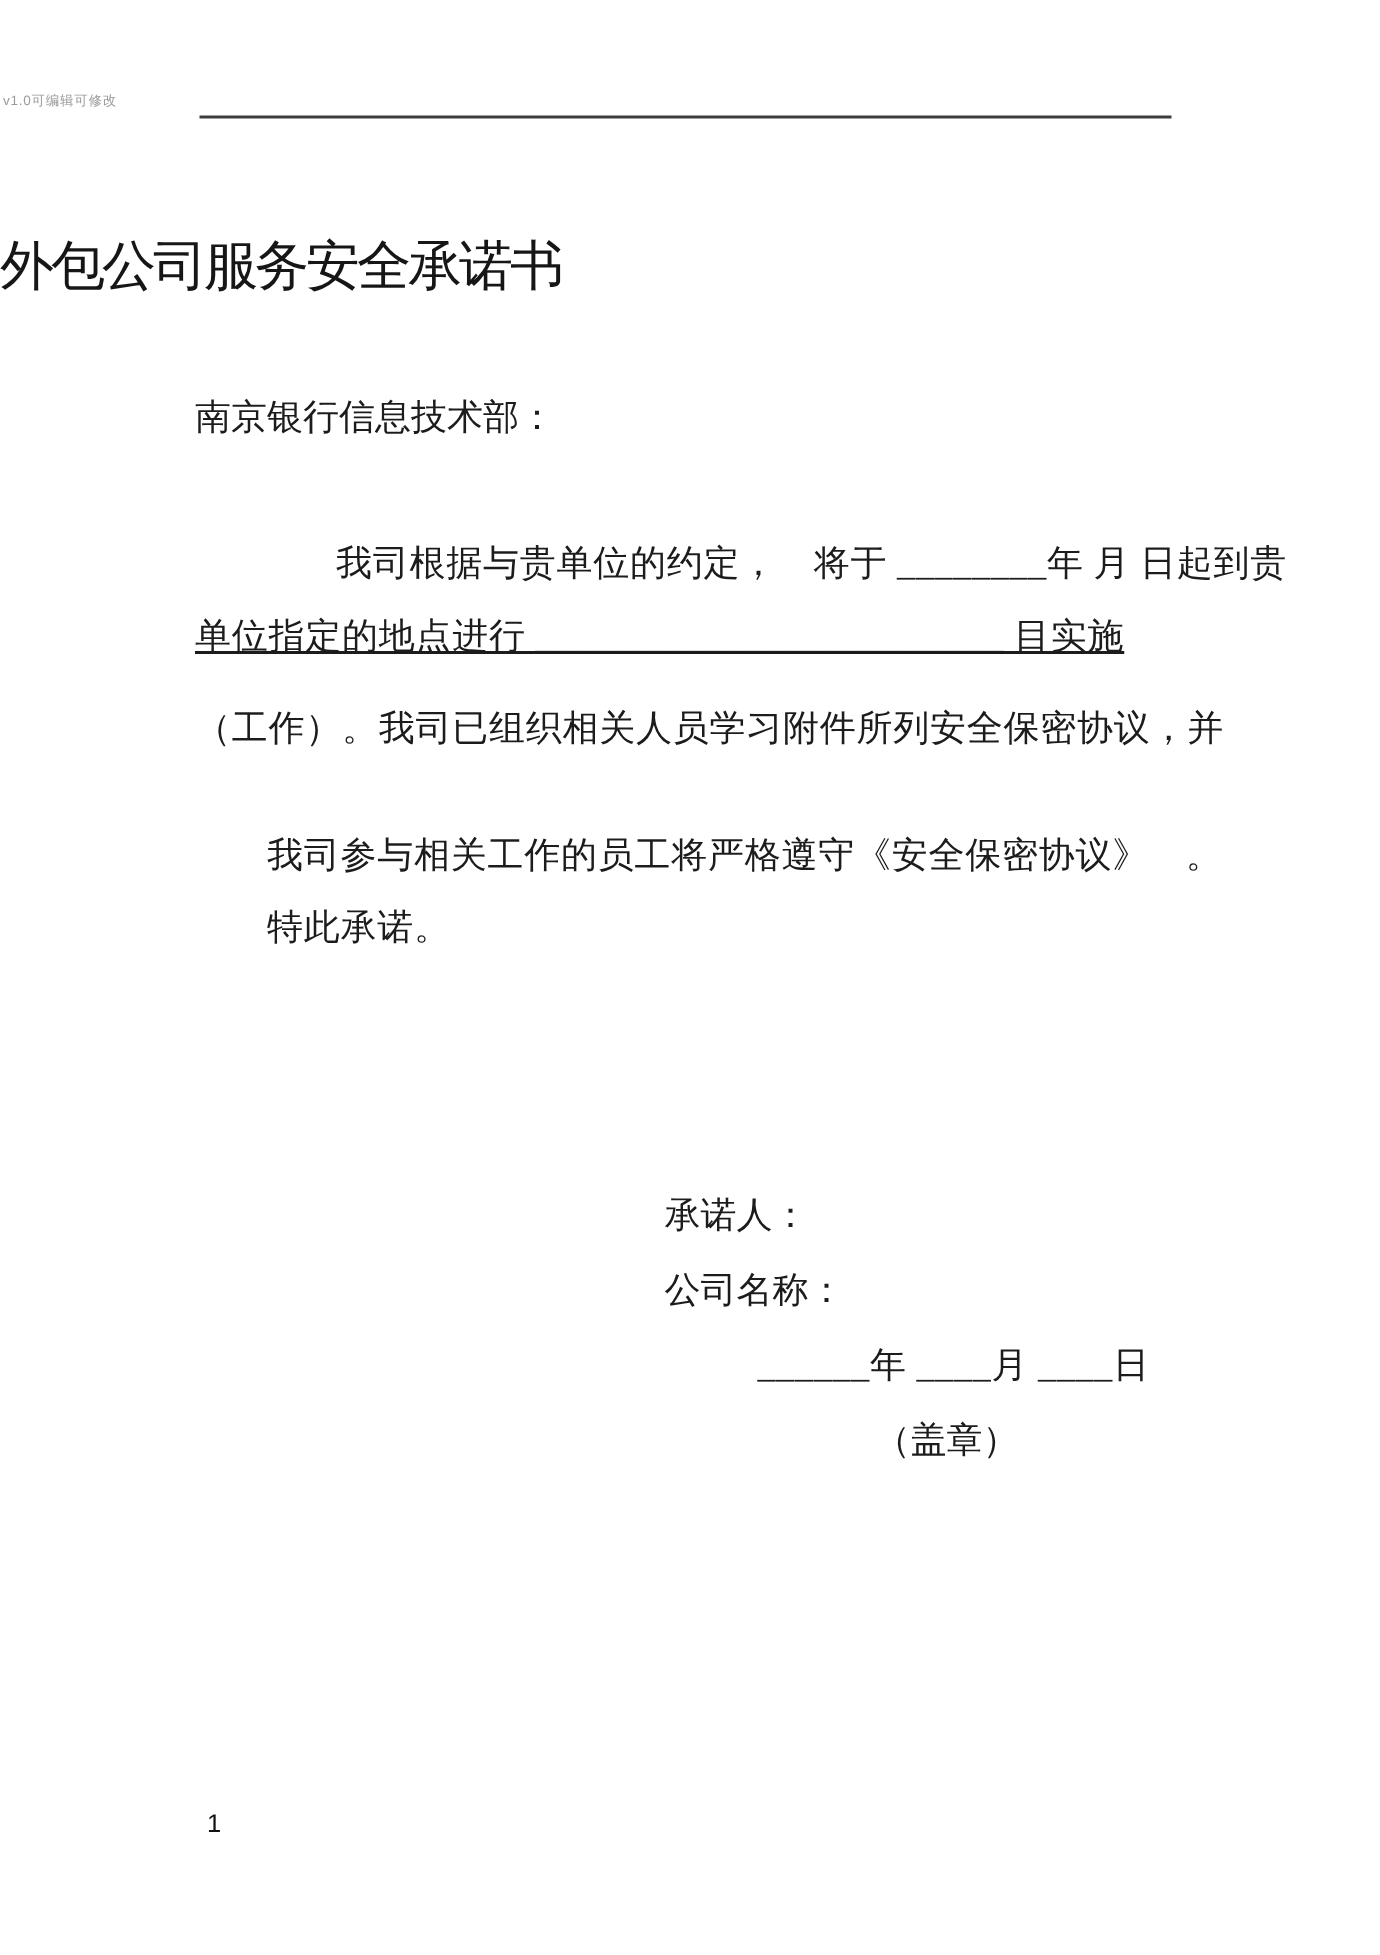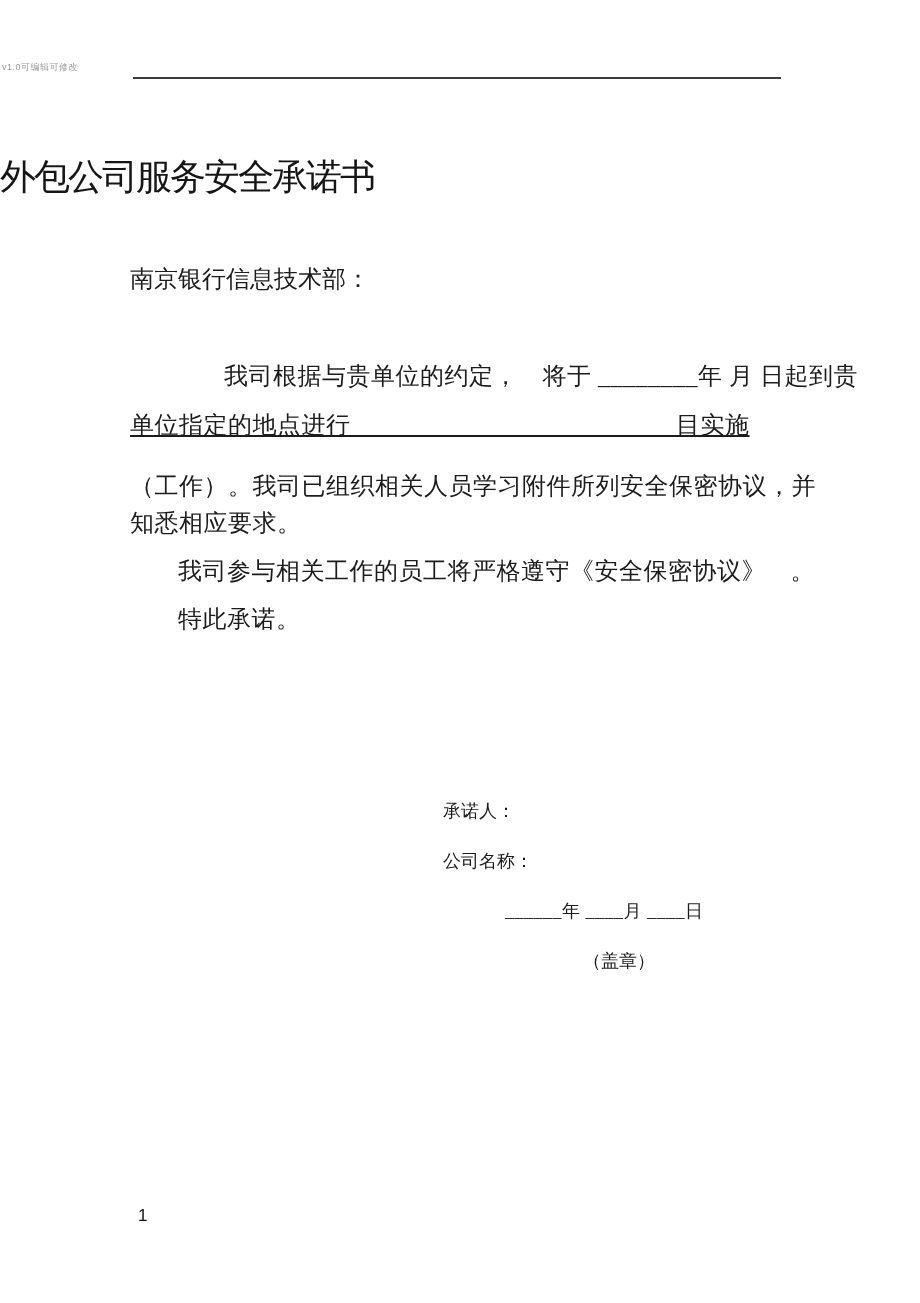--- a/index.html
+++ b/index.html
@@ -67,21 +67,21 @@
     padding-left: 48px;
   }
   .line-1 { top: 361px; text-align: right; }
   .line-2 { top: 410px; text-decoration: underline; }
   .line-3 { top: 447px; margin-top: 24px; }
   .line-4 { top: 508px; }
   .line-5 { top: 556px; }
   .line-6 { top: 604px; }
   .sig-label {
     position: absolute;
-    font-size: 18px;
+    font-size: 24px;
     line-height: 30px;
     white-space: pre;
   }
   .sig-promisor { left: 443px; top: 796px; }
   .sig-company  { left: 443px; top: 846px; }
   .sig-date     { left: 505px; top: 896px; letter-spacing: 0.5px; }
   .sig-seal     { left: 583px; top: 946px; }
   .page-number {
     position: absolute;
     left: 138px;
@@ -103,21 +103,20 @@
   <h1 class="doc-title">外包公司服务安全承诺书</h1>
 
   <div class="salutation">南京银行信息技术部：</div>
 
   <div class="body-line line-1 indent">我司根据与贵单位的约定，　将于 ________年 月 日起到贵</div>
 
   <div class="body-line line-2">单位指定的地点进行 _________________________ 目实施</div>
 
   <div class="body-line line-3">（工作）。我司已组织相关人员学习附件所列安全保密协议，并</div>
 
-  <div class="body-line line-4">知悉相应要求。</div>
 
   <div class="body-line line-5 indent">我司参与相关工作的员工将严格遵守《安全保密协议》　。</div>
 
   <div class="body-line line-6 indent">特此承诺。</div>
 
   <div class="sig-label sig-promisor">承诺人：</div>
 
   <div class="sig-label sig-company">公司名称：</div>
 
   <div class="sig-label sig-date">______年 ____月 ____日</div>

